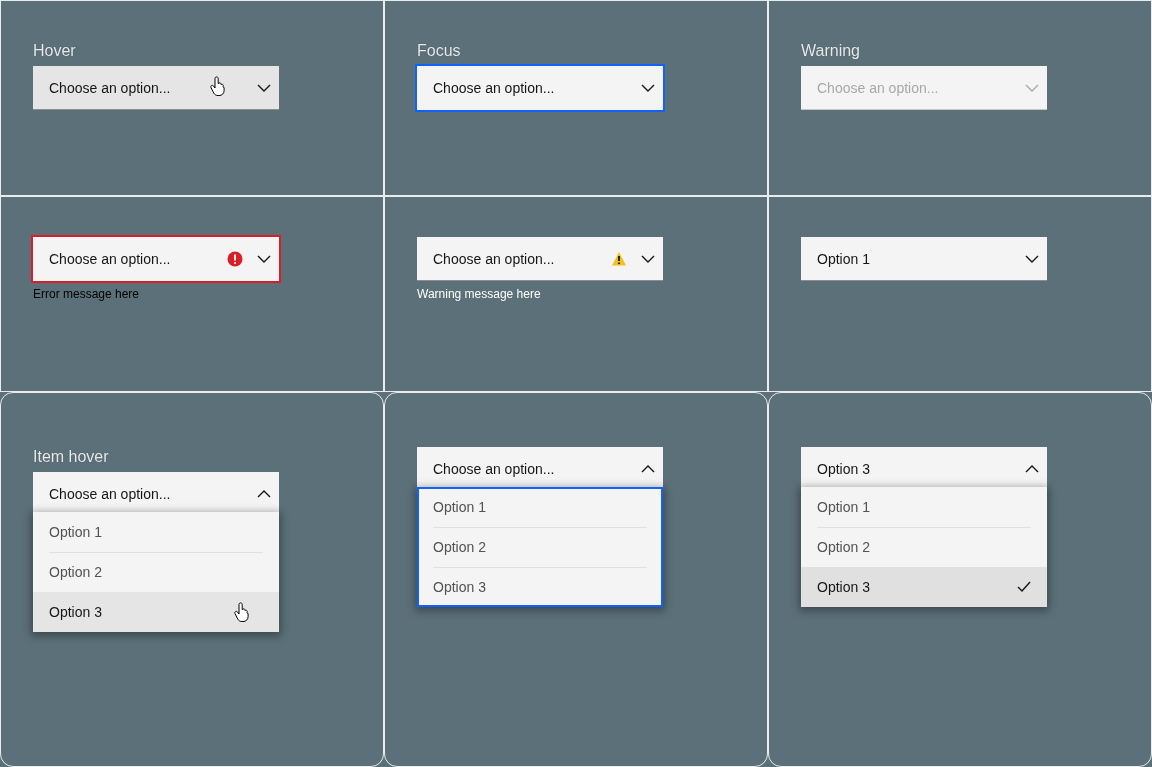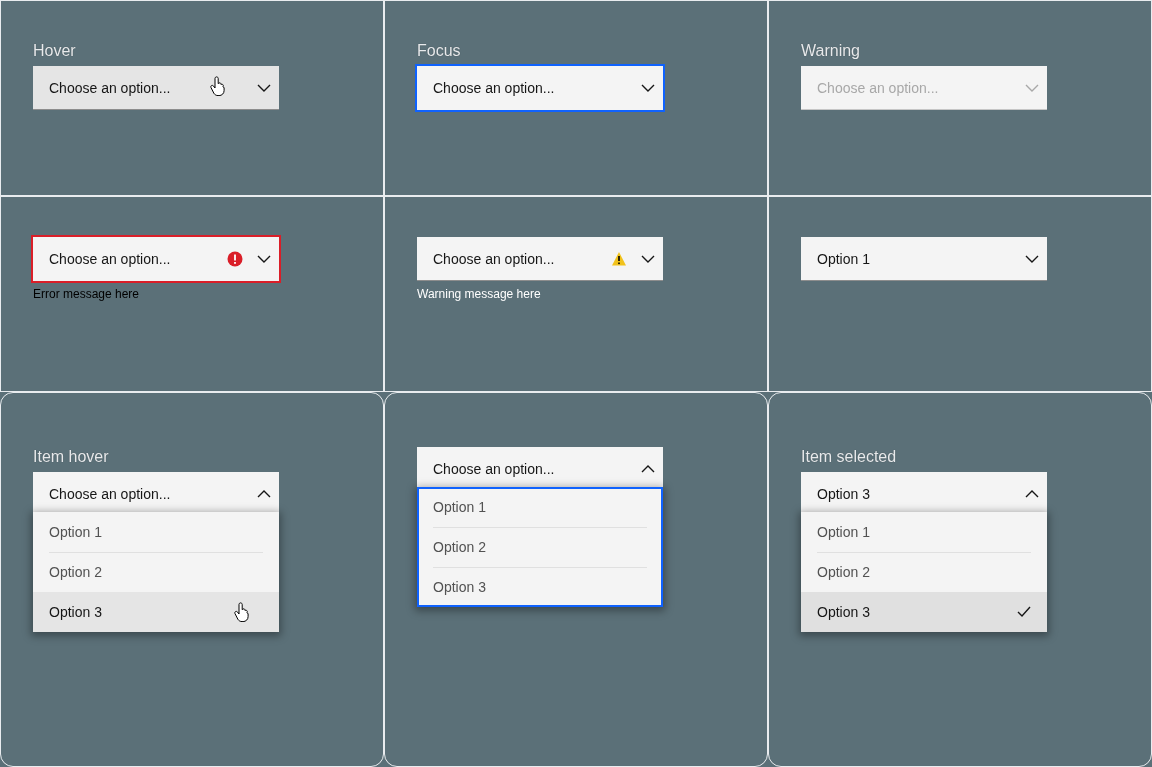--- a/index.html
+++ b/index.html
@@ -341,21 +341,20 @@
           <span>Option 2</span>
         </div>
         <div class="menu-item">
           <span>Option 3</span>
         </div>
       </div>
     </div>
   </div>
 
   <div class="cell row3">
-    <div class="state-label">Item selected</div>
     <div class="dd-wrap">
       <div class="dropdown open">
         <span class="dd-text">Option 3</span>
         <span class="chevron up">
           <svg width="14" height="14">
               <use href="#chev"></use>
             </svg>
         </span>
       </div>
       <div class="menu">

